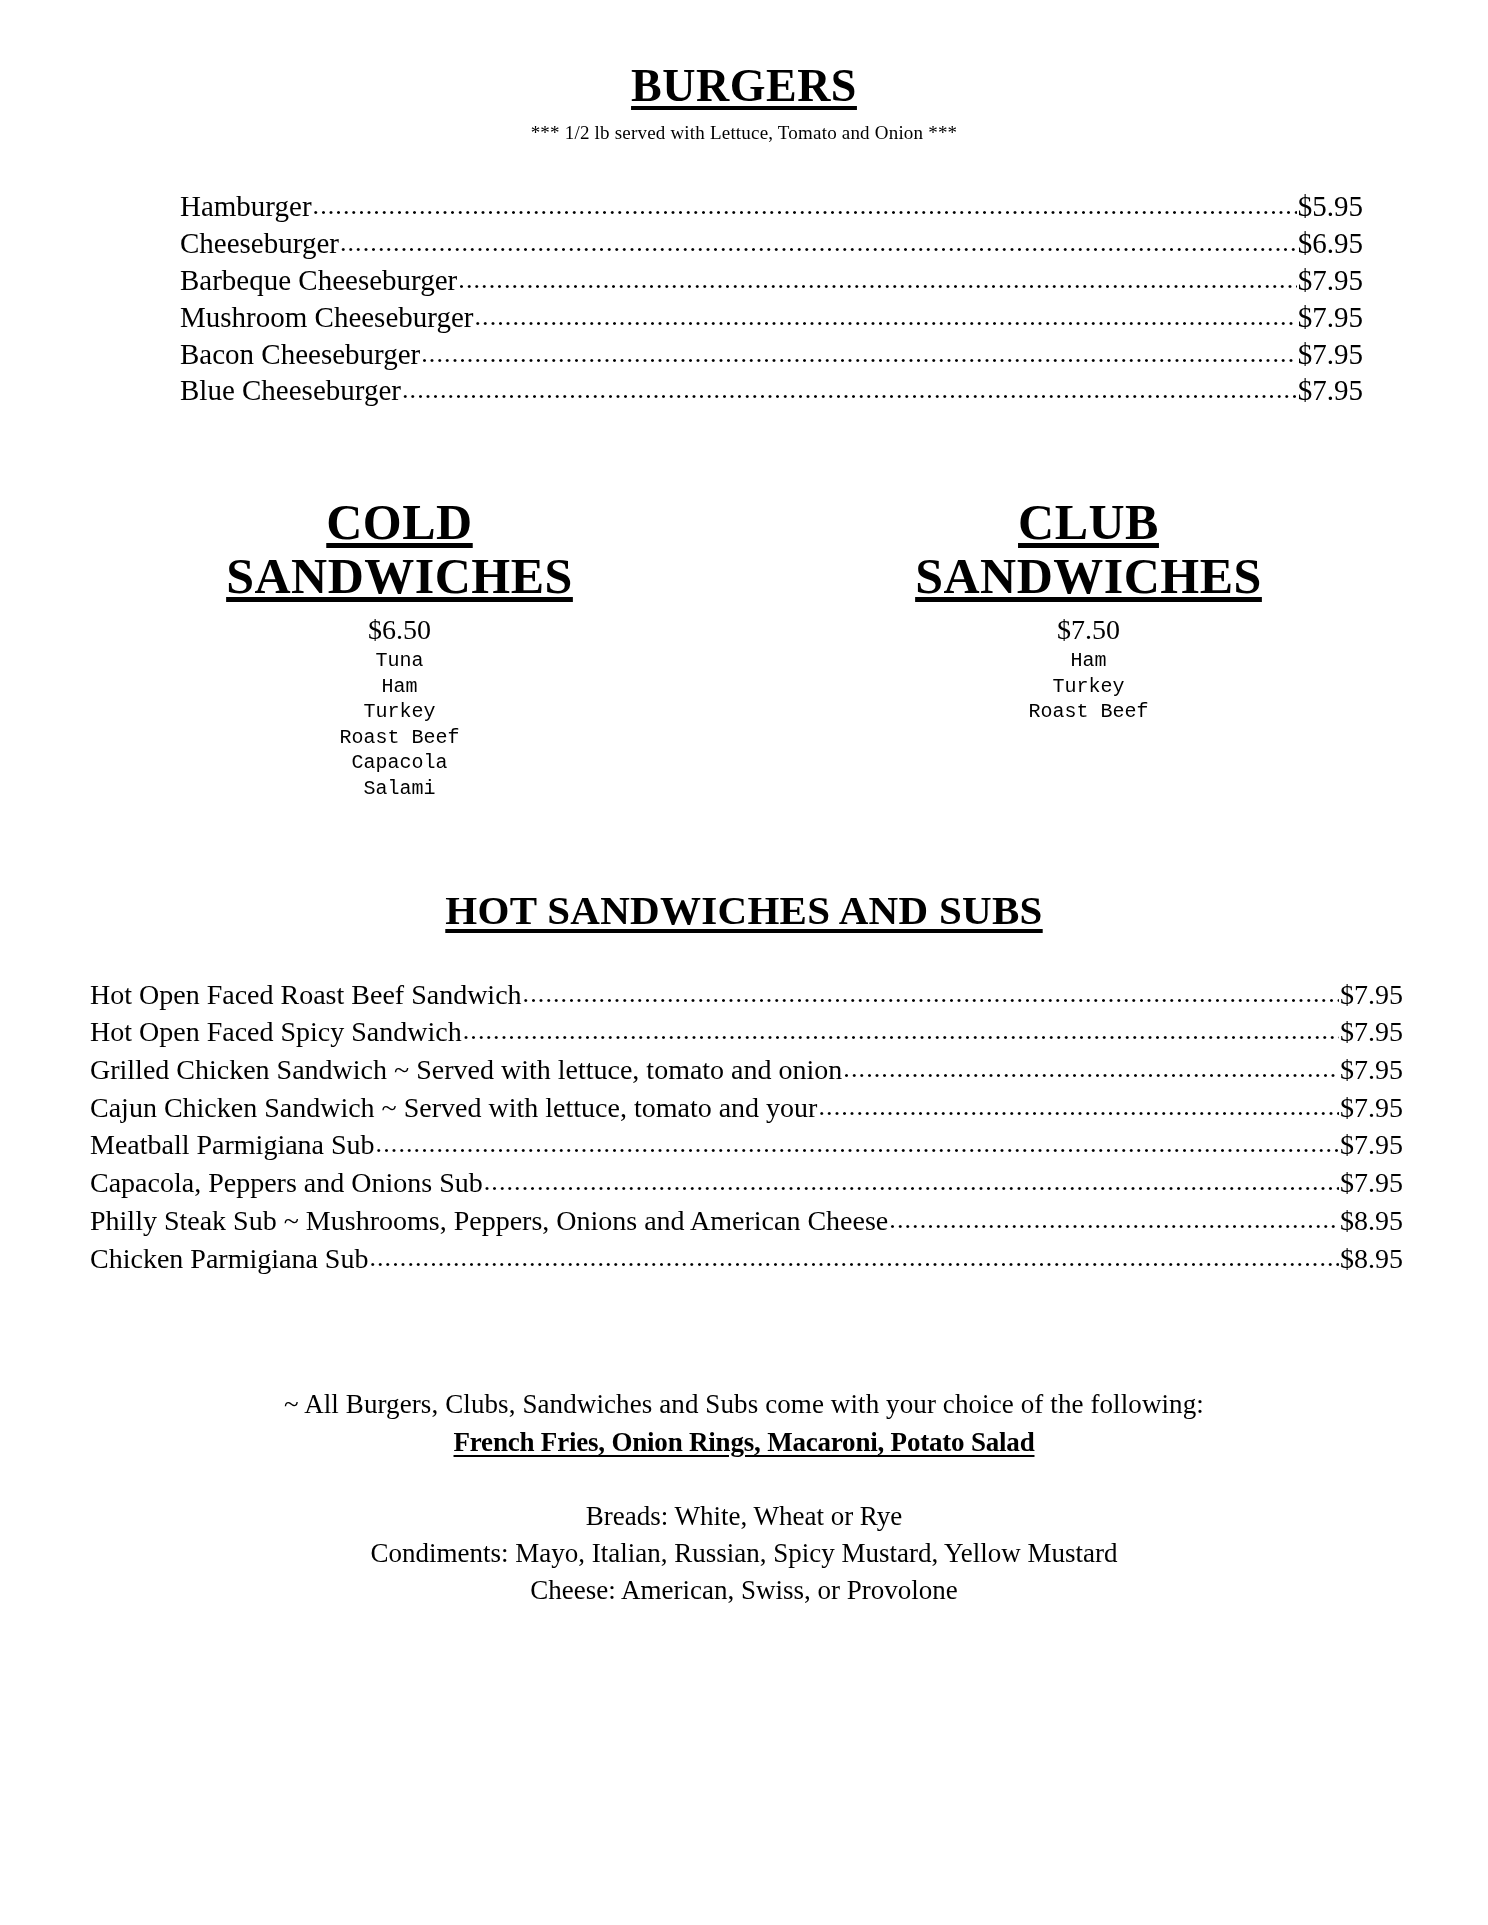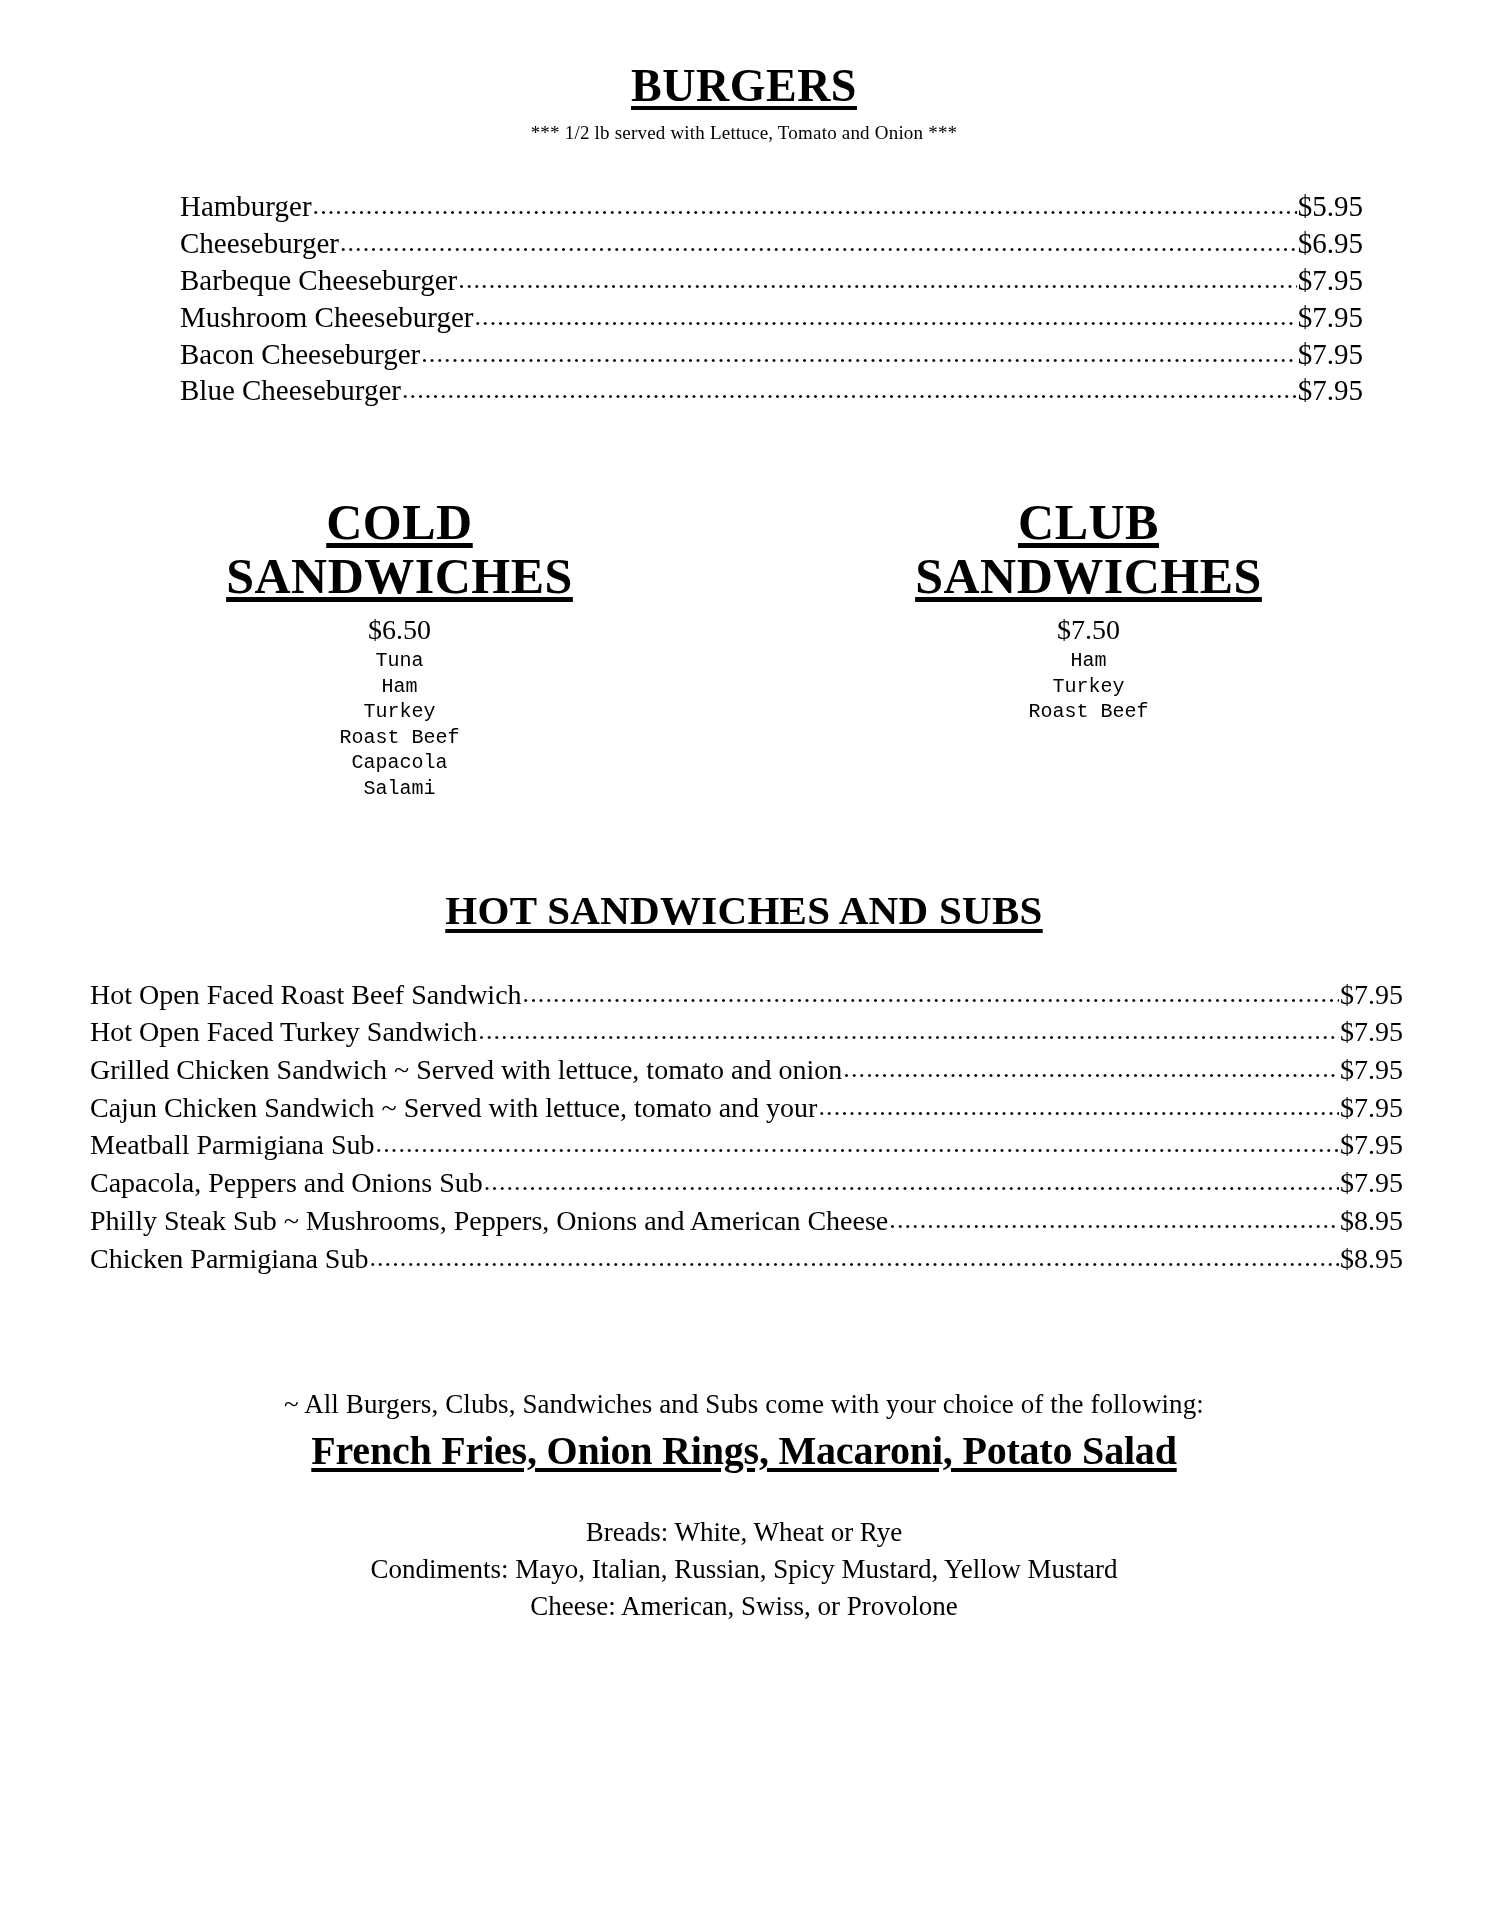--- a/index.html
+++ b/index.html
@@ -121,21 +121,21 @@
   
   .footer {
     margin-top: 112px;
     text-align: center;
   }
   .footer-note {
     font-size: 27px;
     letter-spacing: 0.1px;
   }
   .footer-sides {
-    font-size: 40px;
+    font-size: 27px;
     font-weight: bold;
     text-decoration: underline;
     text-underline-offset: 4px;
     margin-top: 7px;
     letter-spacing: -0.2px;
   }
   .footer-extras {
     margin-top: 40px;
   }
   .footer-extras div {
@@ -215,21 +215,21 @@
 
   <div class="hot-title">HOT SANDWICHES AND SUBS</div>
 
   <div class="hot-list">
     <div class="menu-line">
       <span class="name">Hot Open Faced Roast Beef Sandwich</span>
       <span class="dots">.......................................................................................................................................................................................................................</span>
       <span class="price">$7.95</span>
     </div>
     <div class="menu-line">
-      <span class="name">Hot Open Faced Turkey Sandwich</span>
+      <span class="name">Hot Open Faced Spicy Sandwich</span>
       <span class="dots">.......................................................................................................................................................................................................................</span>
       <span class="price">$7.95</span>
     </div>
     <div class="menu-line">
       <span class="name">Grilled Chicken Sandwich ~ Served with lettuce, tomato and onion</span>
       <span class="dots">.......................................................................................................................................................................................................................</span>
       <span class="price">$7.95</span>
     </div>
     <div class="menu-line">
       <span class="name"> Cajun Chicken Sandwich ~ Served with lettuce, tomato and your</span>

